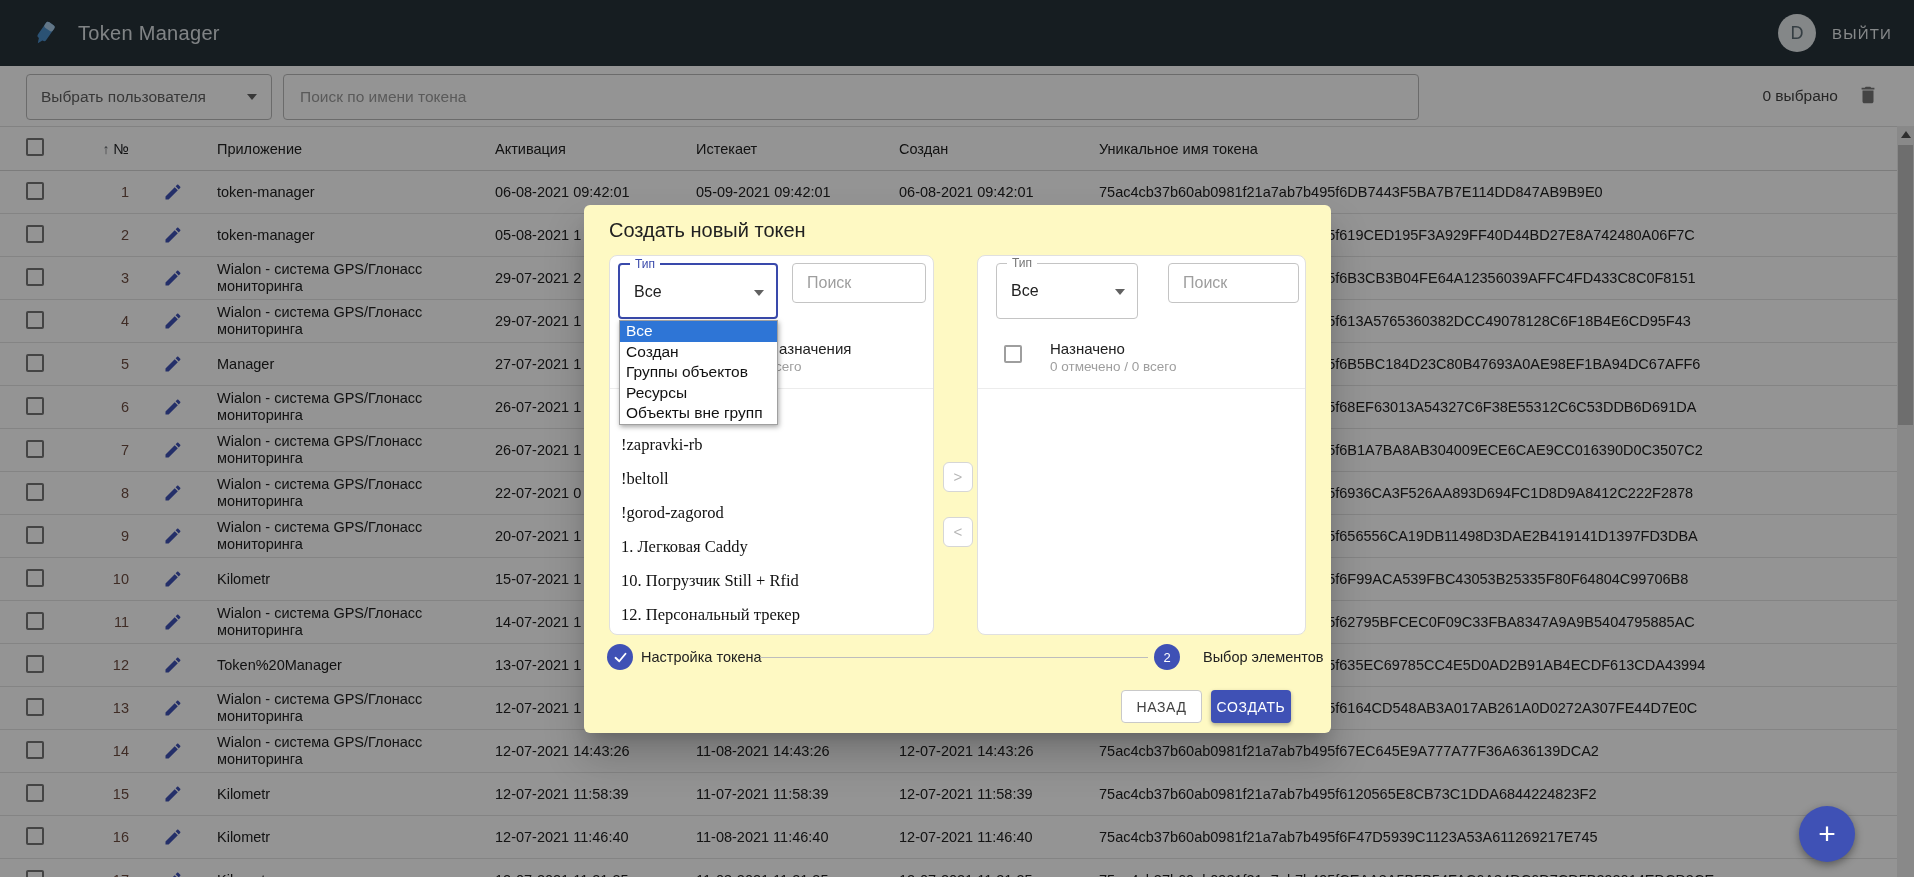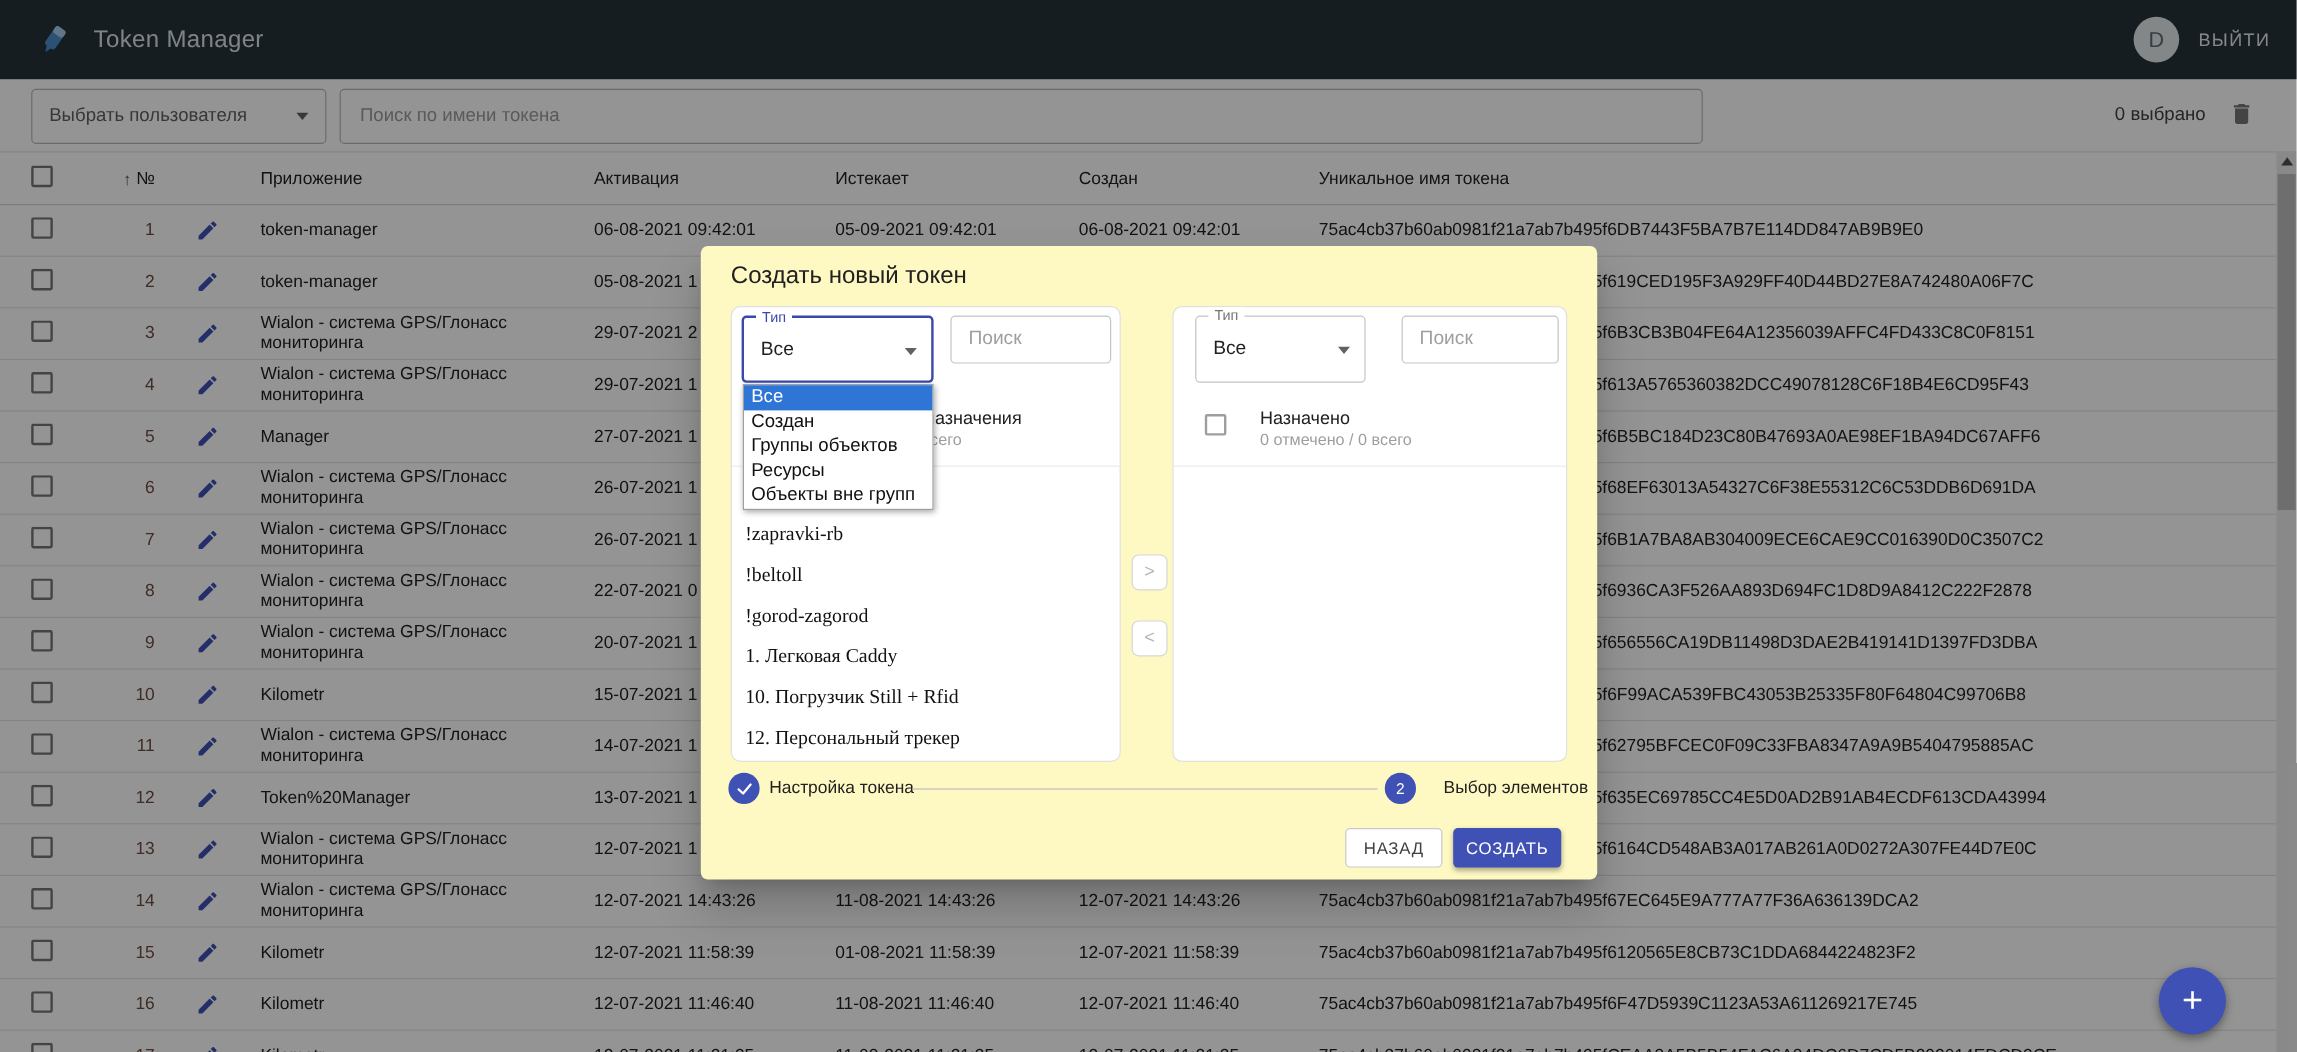--- a/index.html
+++ b/index.html
@@ -101,21 +101,21 @@
   .step2-circle { left:570px; top:439px; }
   .step-label { position:absolute; top:444px; font-size:14.5px; color:#212121; white-space:nowrap; }
   .step1-label { left:57px; }
   .step2-label { left:604px;margin-left:15px; }
   .step-line { position:absolute; left:176px; top:452px; width:388px; border-top:1px solid #bdbdbd; }
   .check-svg { width:15px; height:15px; fill:none; stroke:#fff; stroke-width:3; }
 
   .btn-back { position:absolute; left:537px; top:485px; width:81px; height:33px; background:#fff;
               border:1px solid #c9c9c9; border-radius:4px; font-size:14px; color:#424242; letter-spacing:.6px;
               font-family:inherit; cursor:pointer; }
-  .btn-create { position:absolute; left:627px; top:485px; width:90px; height:33px; background:#3f51b5; border:none;
+  .btn-create { position:absolute; left:627px; top:485px; width:80px; height:33px; background:#3f51b5; border:none;
                 border-radius:4px; font-size:14px; color:#fff; letter-spacing:.6px; font-family:inherit;
                 box-shadow:0 2px 4px rgba(0,0,0,.3); cursor:pointer; }
 
   
   .popup { position:absolute; left:619px; top:320px; width:159px; background:#fff; border:1px solid #a0a0a0;
            z-index:30; box-shadow:1px 2px 5px rgba(0,0,0,.35); }
   .popup .opt { height:20.5px; line-height:20.5px; font-size:15.5px; color:#111; padding-left:6px;
                 white-space:nowrap; overflow:hidden; cursor:pointer; }
   .popup .opt.sel { background:#2e75d6; color:#fff; }
 </style>
@@ -367,21 +367,21 @@
         <div class="trow">
           <div class="cell c-check"><span class="cb"></span></div>
           <div class="cell c-num">15</div>
           <div class="cell c-edit">
             <svg class="pencil" viewBox="0 0 24 24">
               <path d="M3 17.25V21h3.75L17.81 9.94l-3.75-3.75L3 17.25zM20.71 7.04c.39-.39.39-1.02 0-1.41l-2.34-2.34c-.39-.39-1.02-.39-1.41 0l-1.83 1.83 3.75 3.75 1.83-1.83z"></path>
             </svg>
           </div>
           <div class="cell c-app"><span class="appname">Kilometr</span></div>
           <div class="cell ">12-07-2021 11:58:39</div>
-          <div class="cell ">01-08-2021 11:58:39</div>
+          <div class="cell ">11-07-2021 11:58:39</div>
           <div class="cell ">12-07-2021 11:58:39</div>
           <div class="cell ">75ac4cb37b60ab0981f21a7ab7b495f6120565E8CB73C1DDA6844224823F2</div>
         </div>
         <div class="trow">
           <div class="cell c-check"><span class="cb"></span></div>
           <div class="cell c-num">16</div>
           <div class="cell c-edit">
             <svg class="pencil" viewBox="0 0 24 24">
               <path d="M3 17.25V21h3.75L17.81 9.94l-3.75-3.75L3 17.25zM20.71 7.04c.39-.39.39-1.02 0-1.41l-2.34-2.34c-.39-.39-1.02-.39-1.41 0l-1.83 1.83 3.75 3.75 1.83-1.83z"></path>
             </svg>

